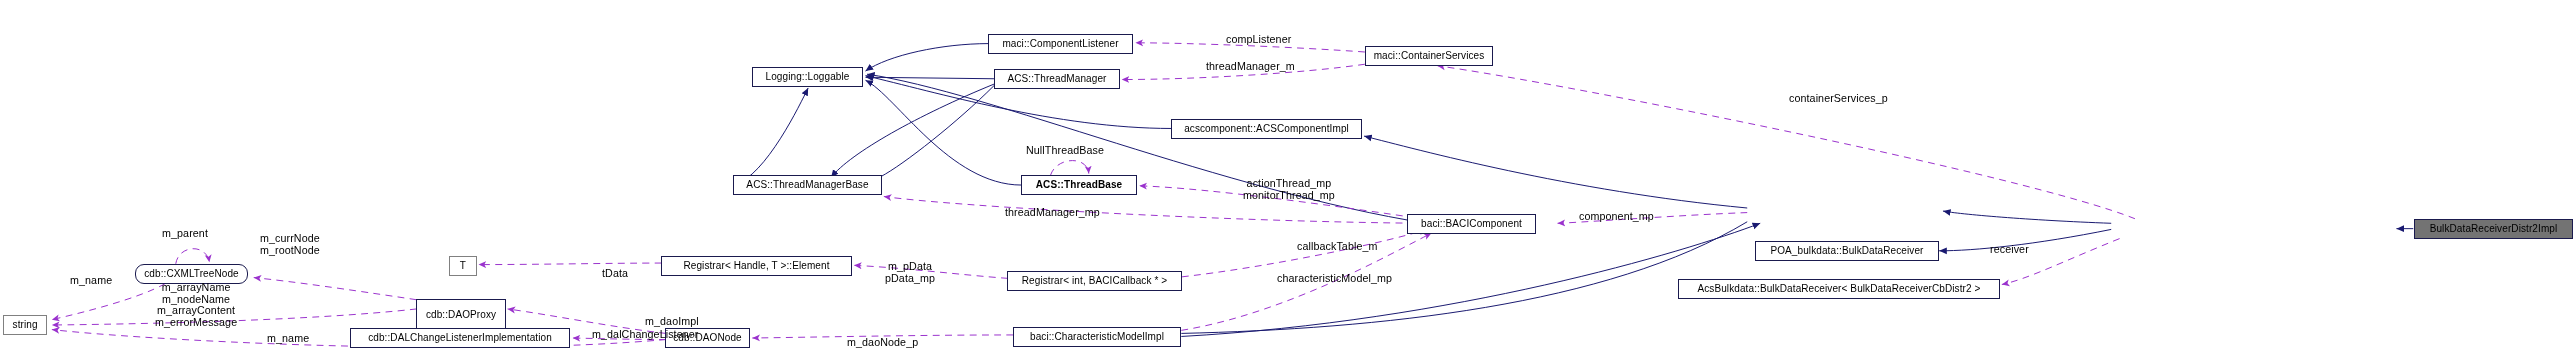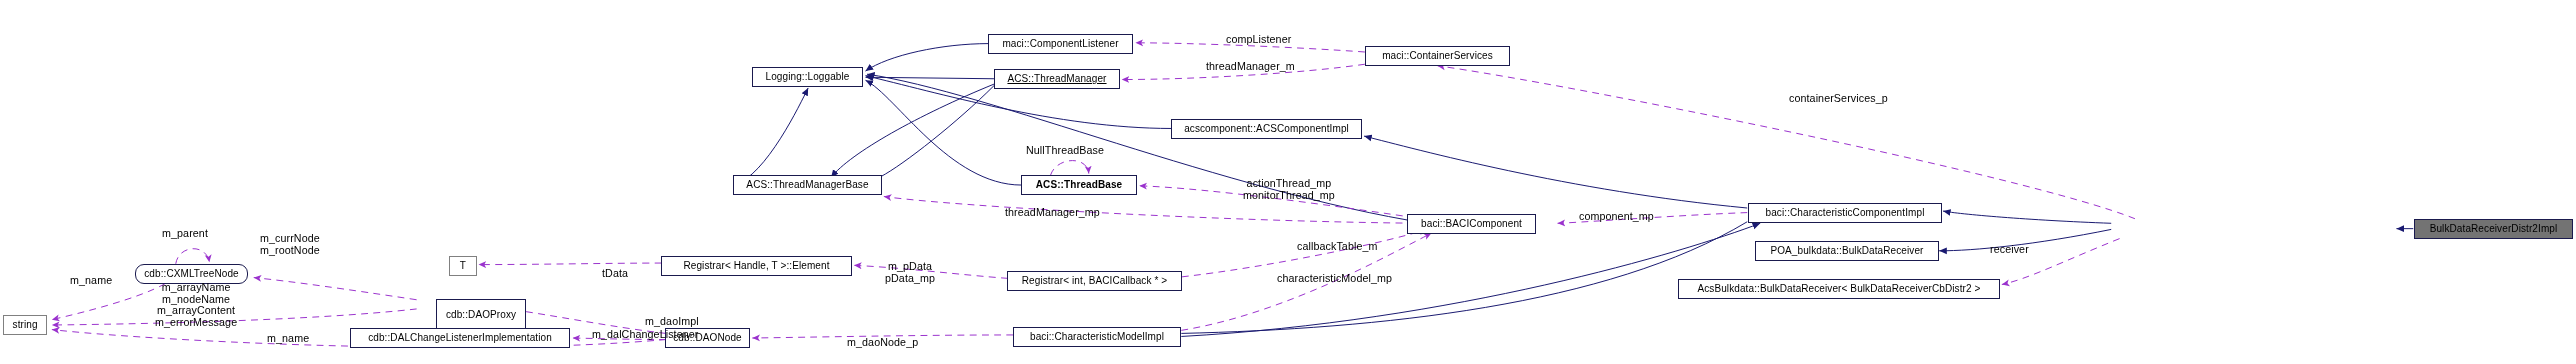--- a/index.html
+++ b/index.html
@@ -137,48 +137,47 @@
       <path d="M869,444 C830,444 790,443 747,442" marker-end="url(#use)"></path>
 
       <path d="M1323,438 C1200,438 1060,441 982,442" marker-end="url(#use)"></path>
     </g>
   </svg>
 
   <div class="node" style="left:988px;top:34px;width:145px;height:20px;">maci::ComponentListener</div>
 
   <div class="node" style="left:752px;top:67px;width:111px;height:20px;">Logging::Loggable</div>
 
-  <div class="node" style="left:994px;top:69px;width:126px;height:20px;text-decoration:underline;">ACS::ThreadManager</div>
-
-  <div class="node" style="left:1365px;top:46px;width:145px;height:20px;">maci::ContainerServices</div>
+  <div class="node" style="left:994px;top:69px;width:126px;height:20px;">ACS::ThreadManager</div>
+
+  <div class="node" style="left:1365px;top:46px;width:128px;height:20px;">maci::ContainerServices</div>
 
   <div class="node" style="left:1171px;top:119px;width:191px;height:20px;">acscomponent::ACSComponentImpl</div>
 
   <div class="node" style="left:733px;top:175px;width:149px;height:20px;">ACS::ThreadManagerBase</div>
 
   <div class="node" style="left:1021px;top:175px;width:116px;height:20px;font-weight:bold;">ACS::ThreadBase</div>
 
   <div class="node" style="left:1407px;top:214px;width:129px;height:20px;">baci::BACIComponent</div>
 
-  <div class="node" style="left:1748px;top:203px;width:194px;height:20px;">baci::CharacteristicComponentImpl</div>
 
   <div class="node" style="left:1755px;top:241px;width:184px;height:20px;">POA_bulkdata::BulkDataReceiver</div>
 
   <div class="node" style="left:1678px;top:279px;width:322px;height:20px;">AcsBulkdata::BulkDataReceiver&lt; BulkDataReceiverCbDistr2 &gt;</div>
 
 
   <div class="node gray" style="left:2414px;top:219px;width:159px;height:20px;">BulkDataReceiverDistr2Impl</div>
 
   <div class="node" style="left:135px;top:264px;width:113px;height:20px;border-radius:9px;">cdb::CXMLTreeNode</div>
 
   <div class="node plain" style="left:3.1px;top:315px;width:44px;height:20px;">string</div>
 
   <div class="node plain" style="left:449px;top:256px;width:27.6px;height:20px;">T</div>
 
-  <div class="node" style="left:416px;top:299px;width:90px;height:32px;margin-left:20px;">cdb::DAOProxy</div>
+  <div class="node" style="left:416px;top:299px;width:90px;height:32px;">cdb::DAOProxy</div>
 
   <div class="node" style="left:350px;top:328px;width:220px;height:20px;">cdb::DALChangeListenerImplementation</div>
 
   <div class="node" style="left:665px;top:328px;width:85px;height:20px;">cdb::DAONode</div>
 
   <div class="node" style="left:661px;top:256px;width:191px;height:20px;">Registrar&lt; Handle, T &gt;::Element</div>
 
   <div class="node" style="left:1007px;top:271px;width:175px;height:20px;">Registrar&lt; int, BACICallback * &gt;</div>
 
   <div class="node" style="left:1013px;top:327px;width:168px;height:20px;">baci::CharacteristicModelImpl</div>

